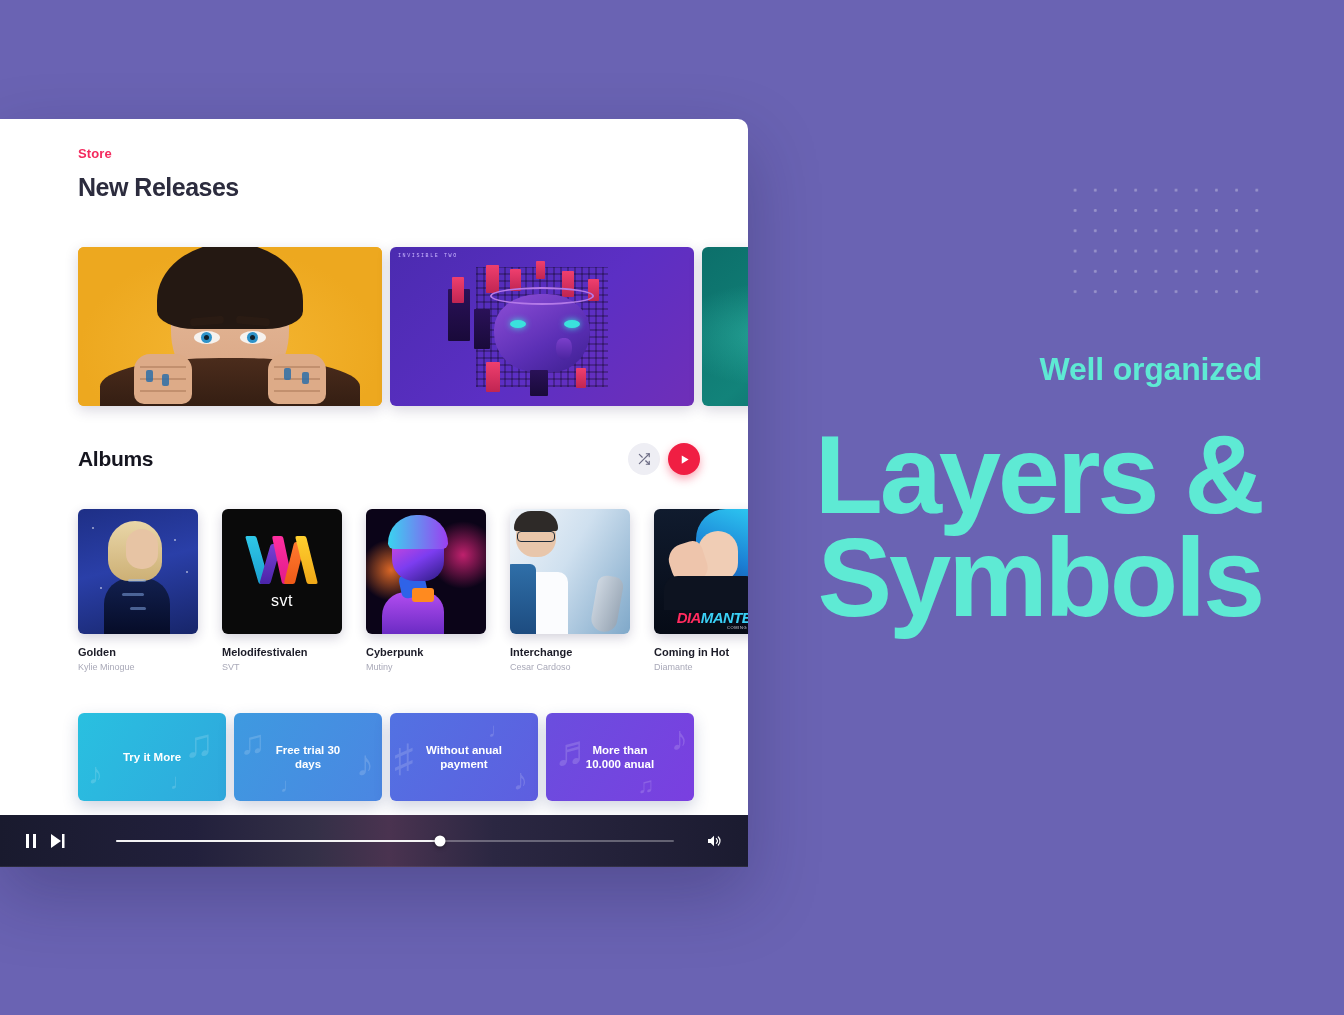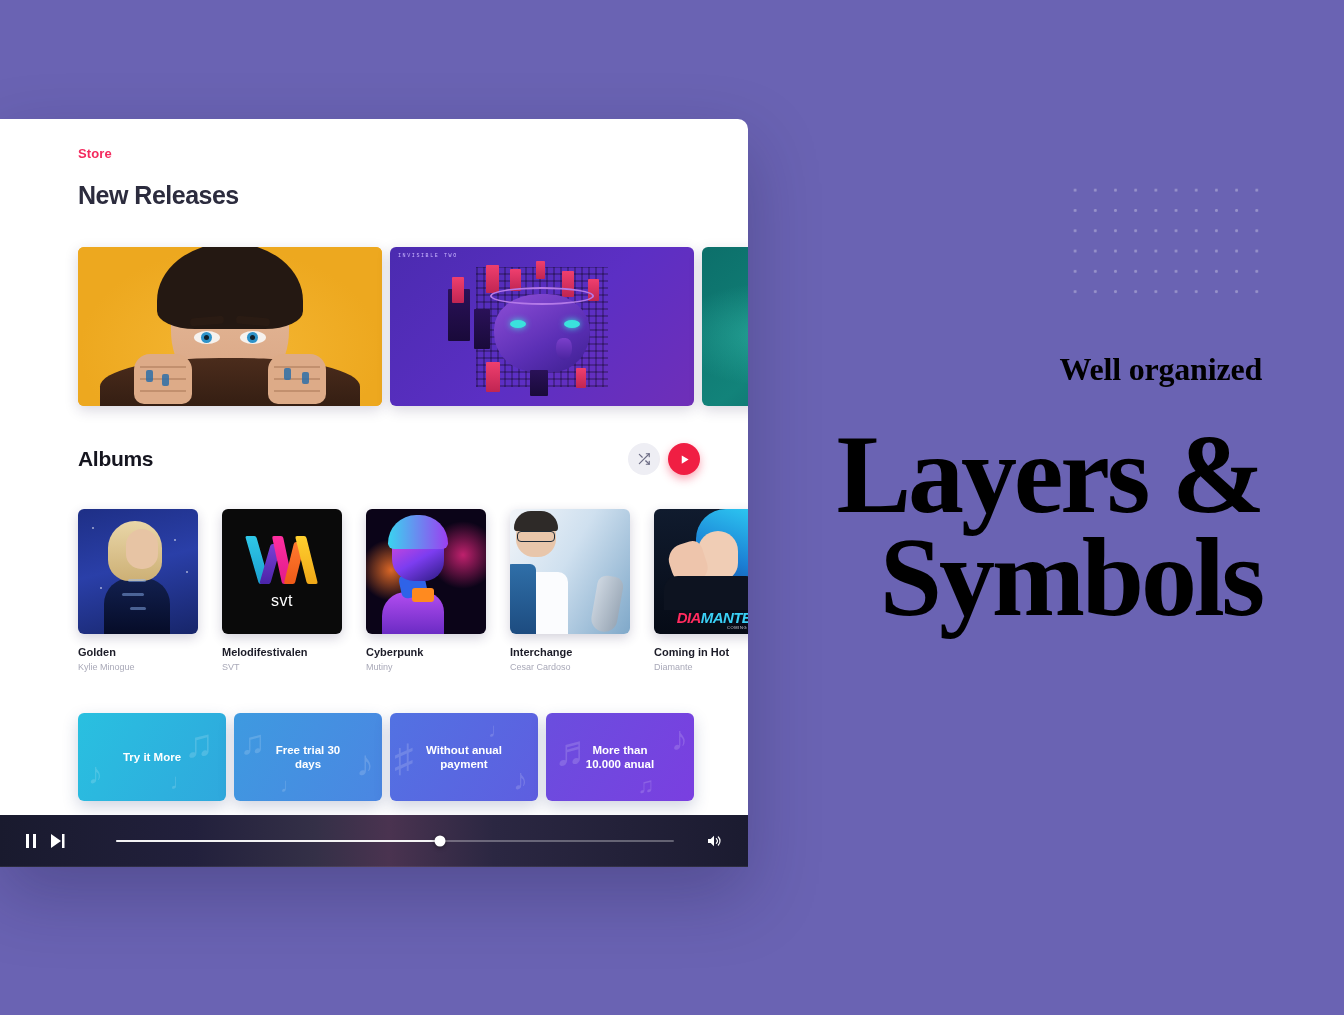--- a/index.html
+++ b/index.html
@@ -13,21 +13,21 @@
   
   #dot-grid {
     position:absolute; left:1063px; top:178px;
     width:208px; height:124px;
     background-image:radial-gradient(circle, rgba(255,255,255,0.30) 1.3px, transparent 1.5px);
     background-size:20.2px 20.3px;
     background-position:2px 2px;
   }
 
   
-  #promo-copy { position:absolute; right:82px; top:352px; width:620px; text-align:right; color:#000000;font-family:Liberation Serif, serif; }
+  #promo-copy { position:absolute; right:82px; top:352px; width:620px; text-align:right; color:#5eead4; }
   #promo-eyebrow { font-size:32px; font-weight:bold; letter-spacing:-0.2px; line-height:1.1; }
   #promo-headline {
     margin-top:36px; font-size:112px; font-weight:bold;
     line-height:0.92; letter-spacing:-3.2px; white-space:pre-line;
   }
 
   
   #app-window {
     position:absolute; left:0; top:119px;
     width:748px; height:748px;
@@ -208,21 +208,21 @@
 
 <div id="promo-copy">
   <div id="promo-eyebrow">Well organized</div>
   <div id="promo-headline">Layers &amp;
 Symbols</div>
 </div>
 
 <div id="app-window">
 
   <div class="store-label" style="top:27px;">Store</div>
-  <div class="page-title" style="top:62px;">New Releases</div>
+  <div class="page-title" style="top:54px;">New Releases</div>
 
   <div id="hero-row" style="top:128px;">
 
     <div class="hero-card hero-yellow">
       <div class="bg-fade"></div>
       <div class="portrait-ear l"></div>
       <div class="portrait-ear r"></div>
       <div class="portrait-face"></div>
       <div class="portrait-hair"></div>
       <div class="brow l"></div>

